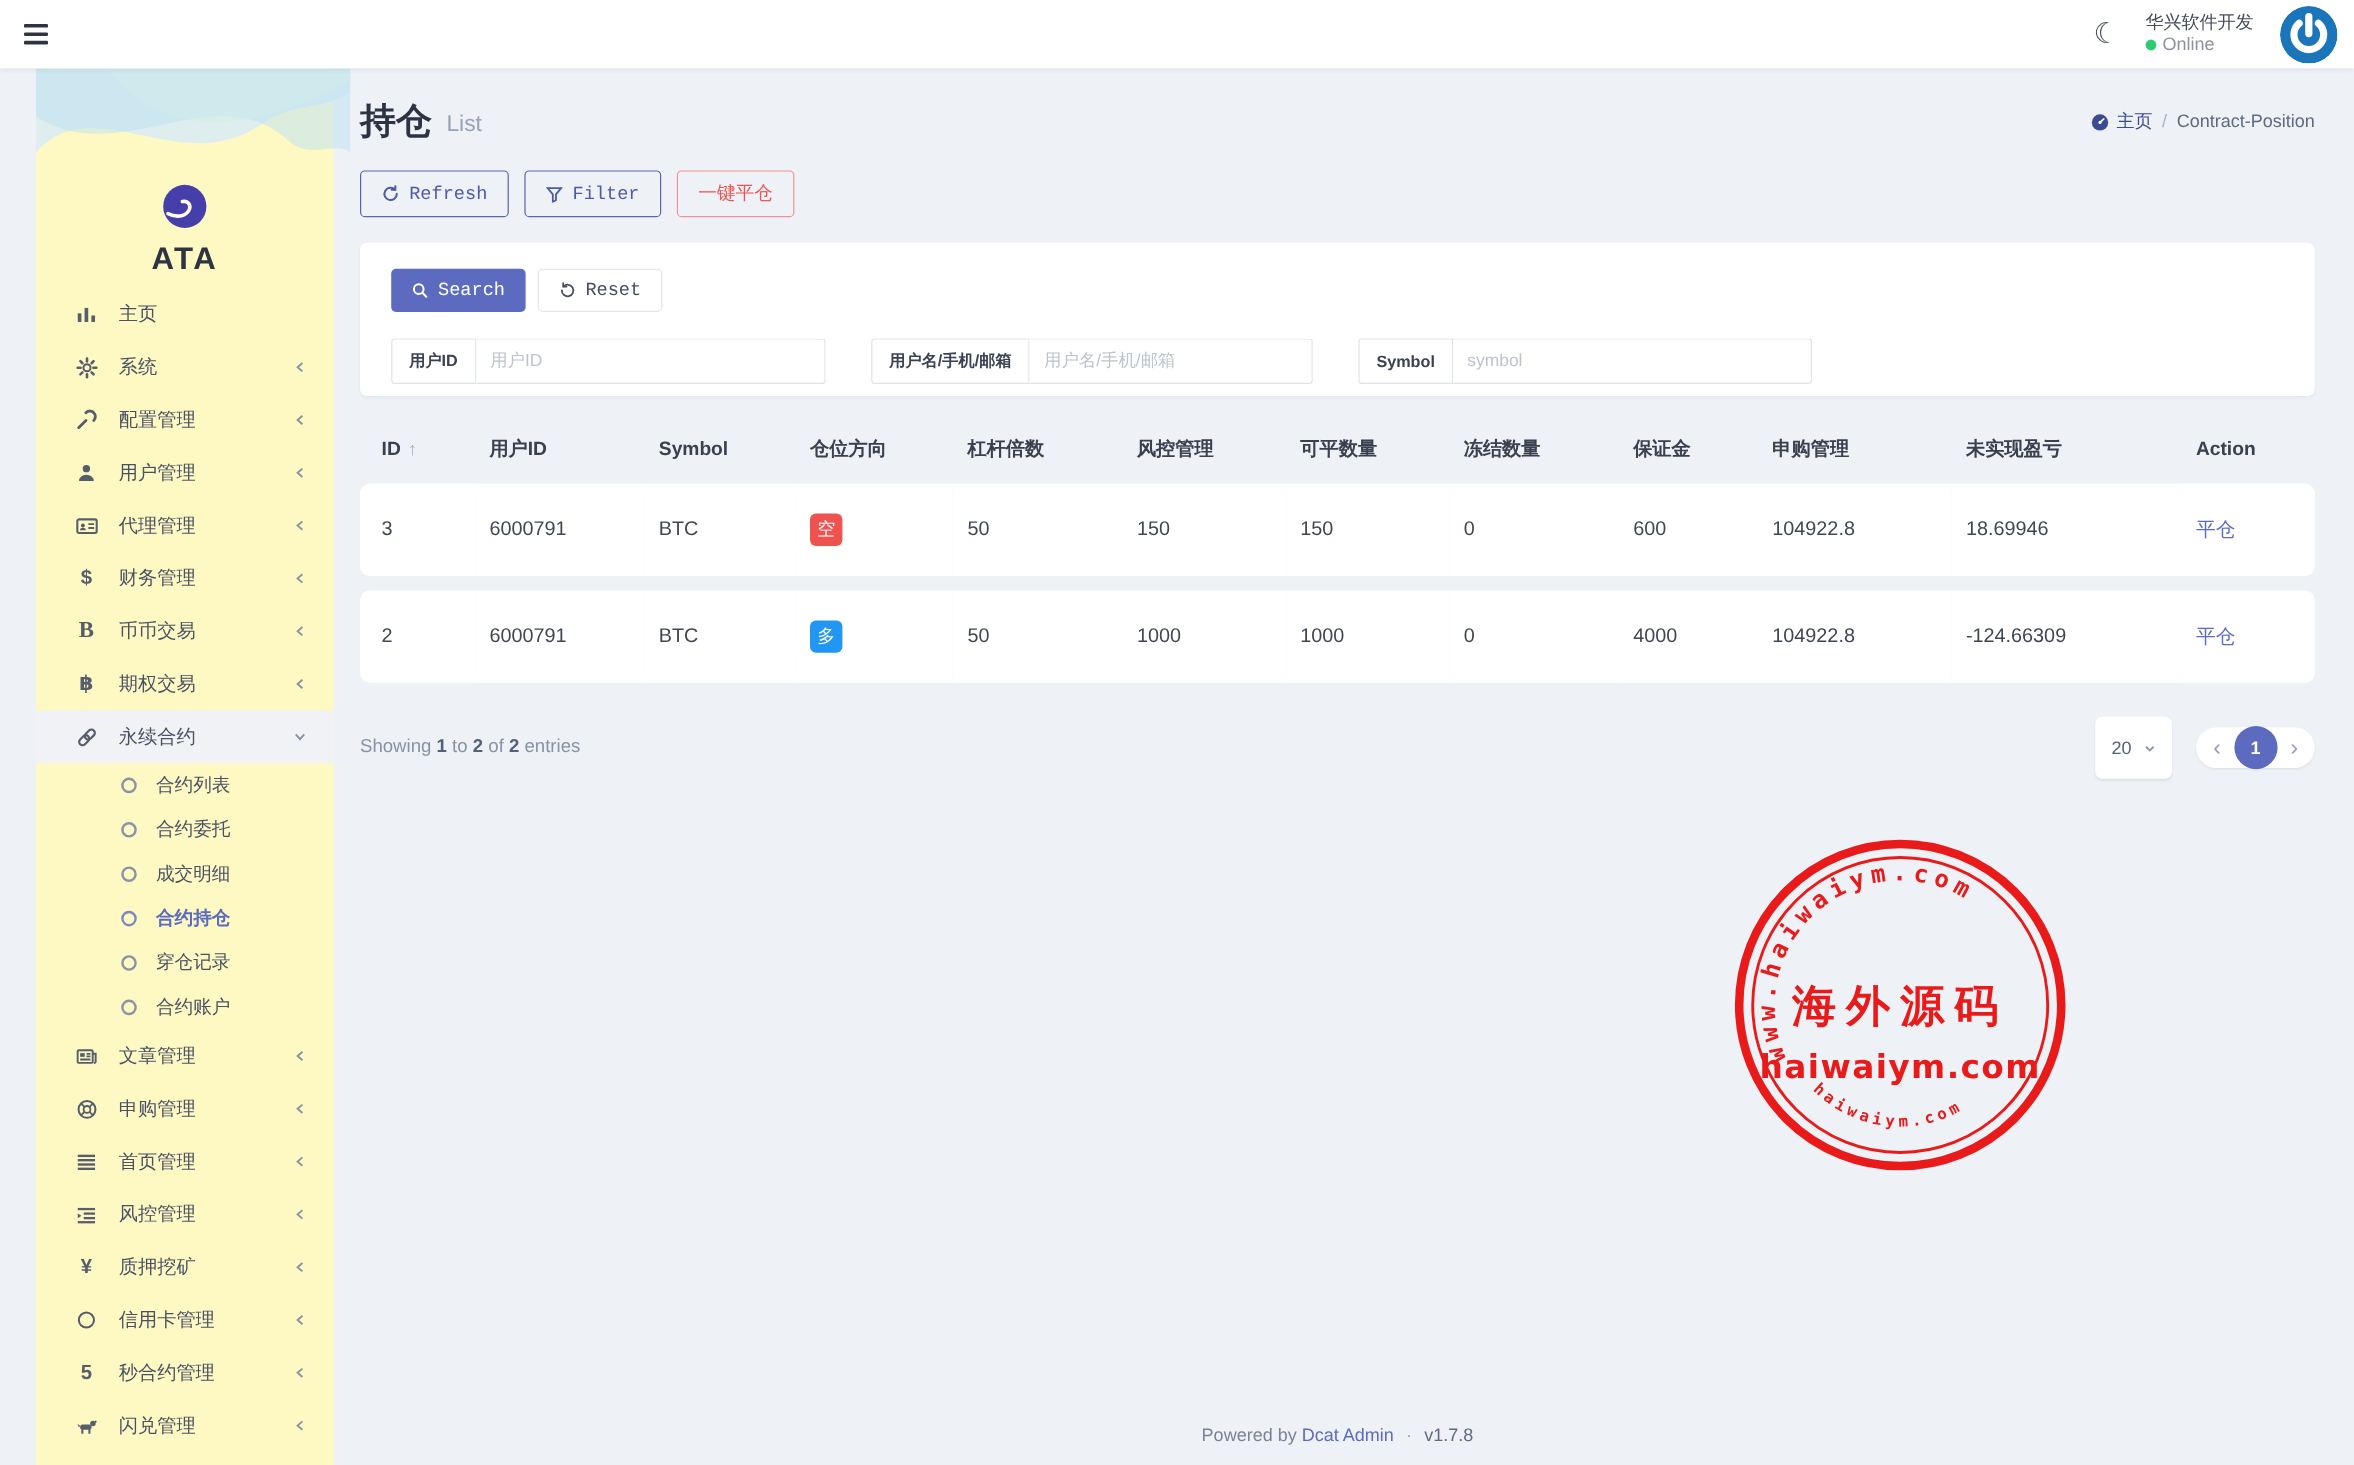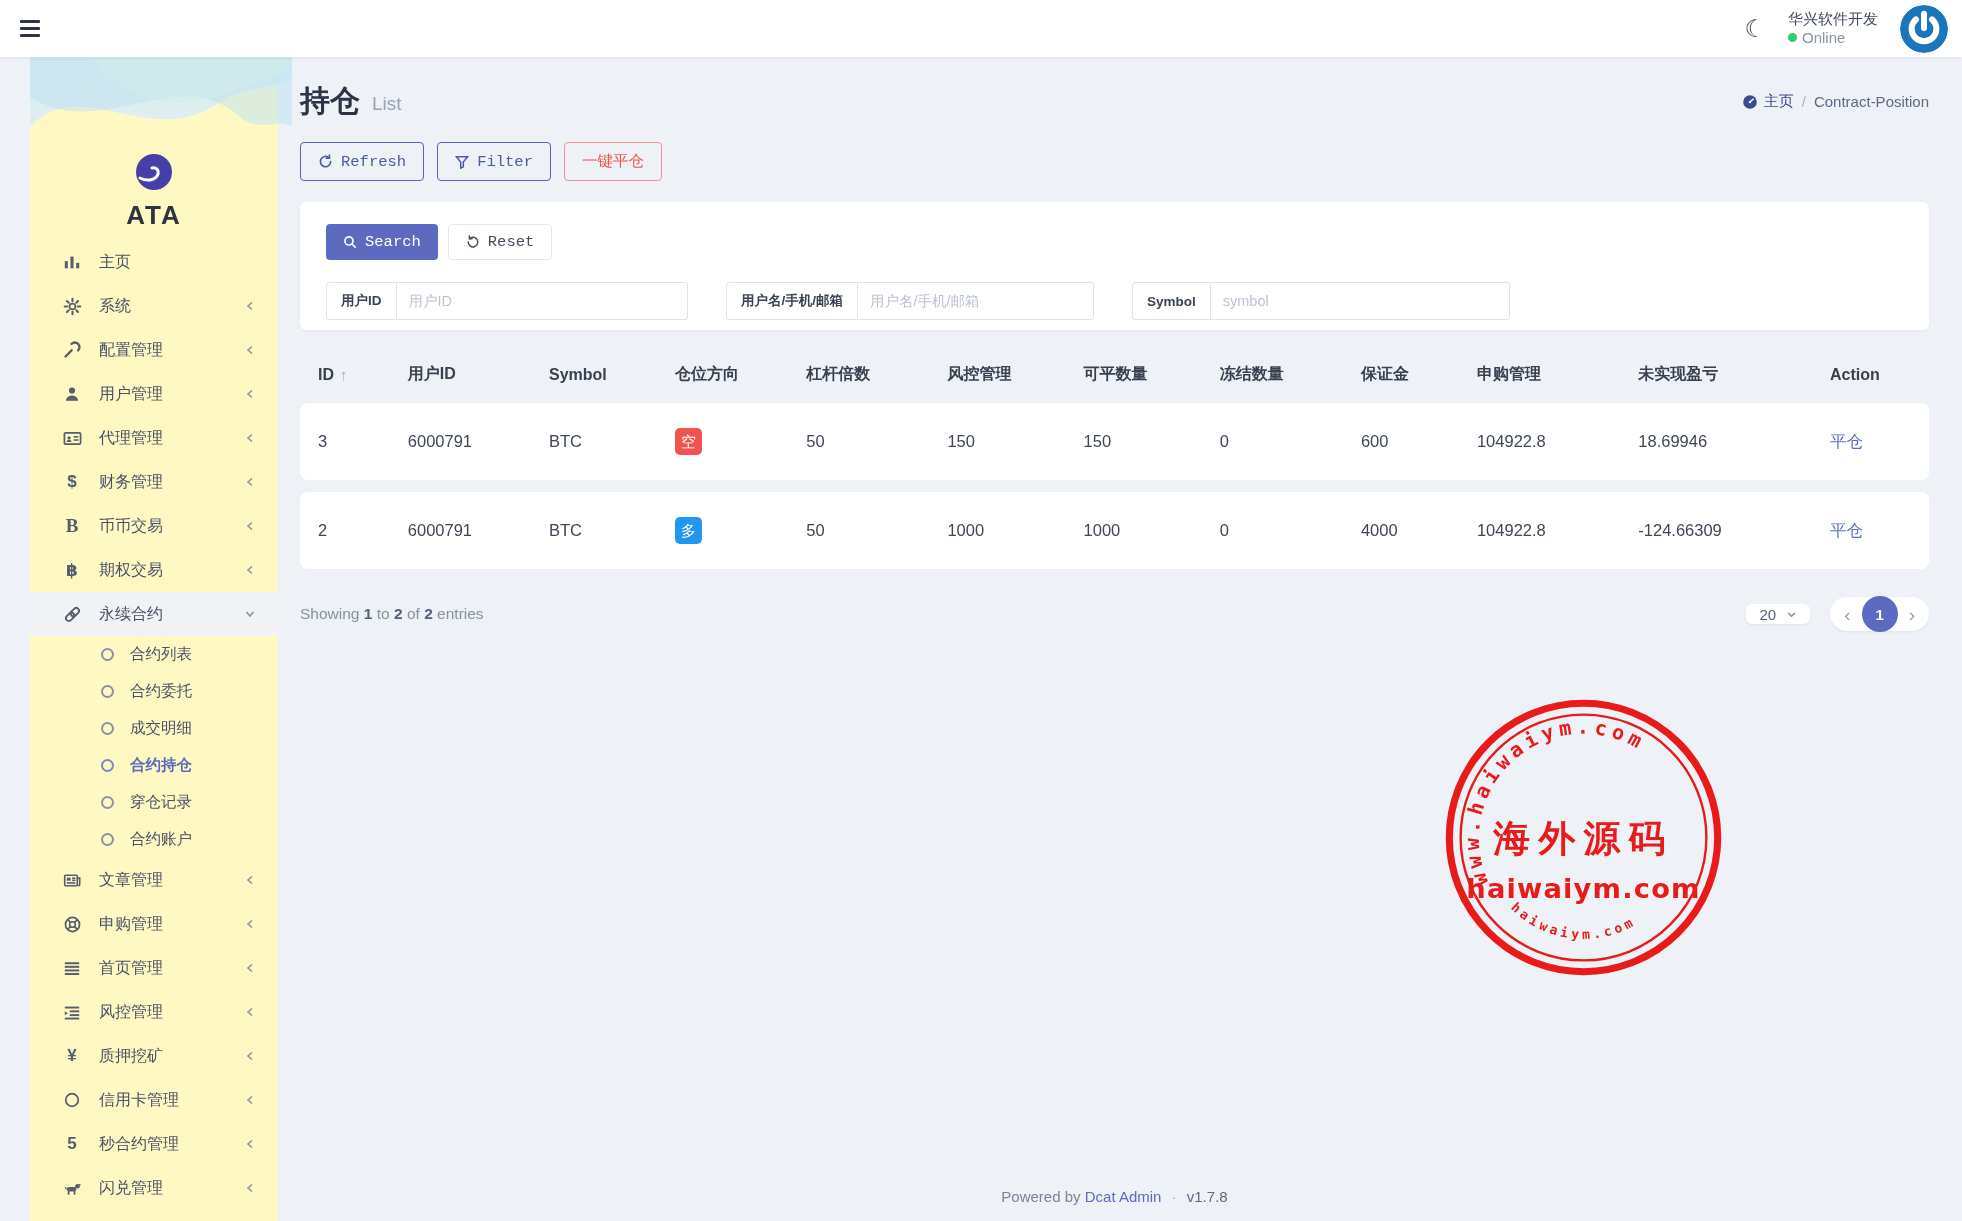--- a/index.html
+++ b/index.html
@@ -80,21 +80,21 @@
   .badge { display:inline-block; min-width:27px; height:27px; line-height:27px; text-align:center; border-radius:5px; color:#fff; font-size:15px; padding:0 4px; }
   .badge-short { background:var(--danger); }
   .badge-long { background:var(--info); }
   .link { color:var(--primary); cursor:pointer; text-decoration:none; }
 
   
   .table-foot { display:flex; align-items:center; margin-top:16px; }
   .summary { font-size:15.5px; color:#8792a3; }
   .summary b { color:#55607a; }
   .foot-right { margin-left:auto; display:flex; align-items:center; gap:20px; }
-  .per-page { background:#fff; border-radius:6px; height:20px; min-width:64px; display:flex; align-items:center; justify-content:center; gap:10px; font-size:15px; color:#55607a; cursor:pointer; box-shadow:0 1px 2px rgba(40,50,80,.08); padding:0 10px; }
+  .per-page { background:#fff; border-radius:6px; height:52px; min-width:64px; display:flex; align-items:center; justify-content:center; gap:10px; font-size:15px; color:#55607a; cursor:pointer; box-shadow:0 1px 2px rgba(40,50,80,.08); padding:0 10px; }
   .pager { background:#fff; border-radius:18px; height:34px; display:flex; align-items:center; padding:0 9px; gap:6px; box-shadow:0 1px 2px rgba(40,50,80,.08); }
   .pager .arrow { font-size:19px; color:#98a0b2; padding:0 5px; cursor:pointer; line-height:1; }
   .page-cur { width:36px; height:36px; border-radius:50%; background:var(--primary); color:#fff; font-size:15px; font-weight:700; display:flex; align-items:center; justify-content:center; cursor:pointer; }
 
   
   .stamp { position:absolute; left:1163px; top:638px; width:285px; height:285px; pointer-events:none; opacity:.96; }
 
   
   .footer { margin-top:auto; text-align:center; padding:18px 0 16px 0; font-size:15px; color:#7a8494; }
   .footer .sep { margin:0 6px; color:#9aa3b2; }

